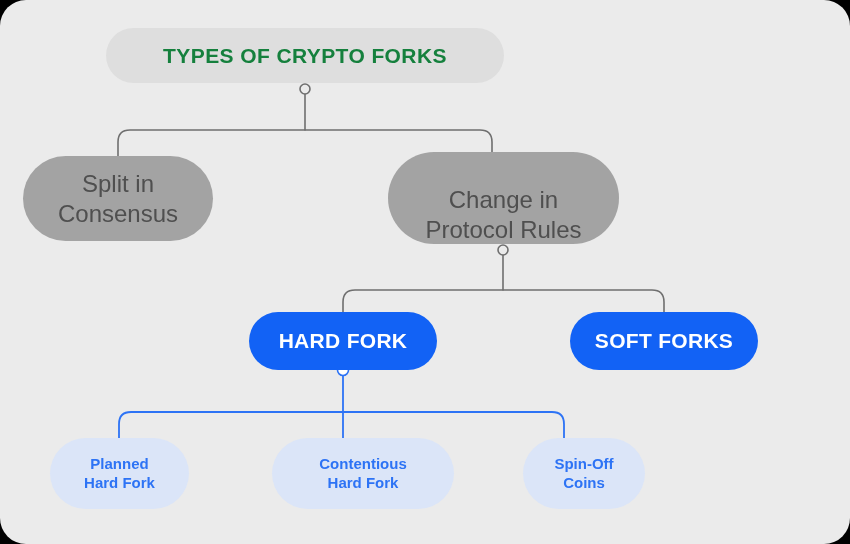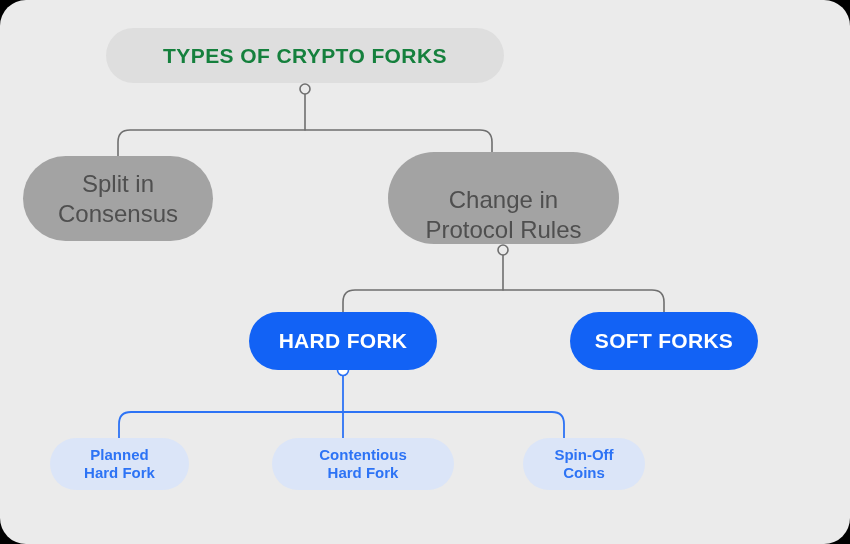--- a/index.html
+++ b/index.html
@@ -100,21 +100,21 @@
     width: 188px;
     height: 58px;
   }
 
   
   .node-leaf {
     background: #dbe5f8;
     color: #2d73f5;
     font-size: 15px;
     font-weight: bold;
-    height: 52px;
+    height: 71px;
   }
   .node-planned  { left: 50px;  top: 438px; width: 139px; }
   .node-contentious { left: 272px; top: 438px; width: 182px; }
   .node-spinoff  { left: 523px; top: 438px; width: 122px; }
 </style>
 </head>
 <body>
 
 <div id="diagram-card">
 

